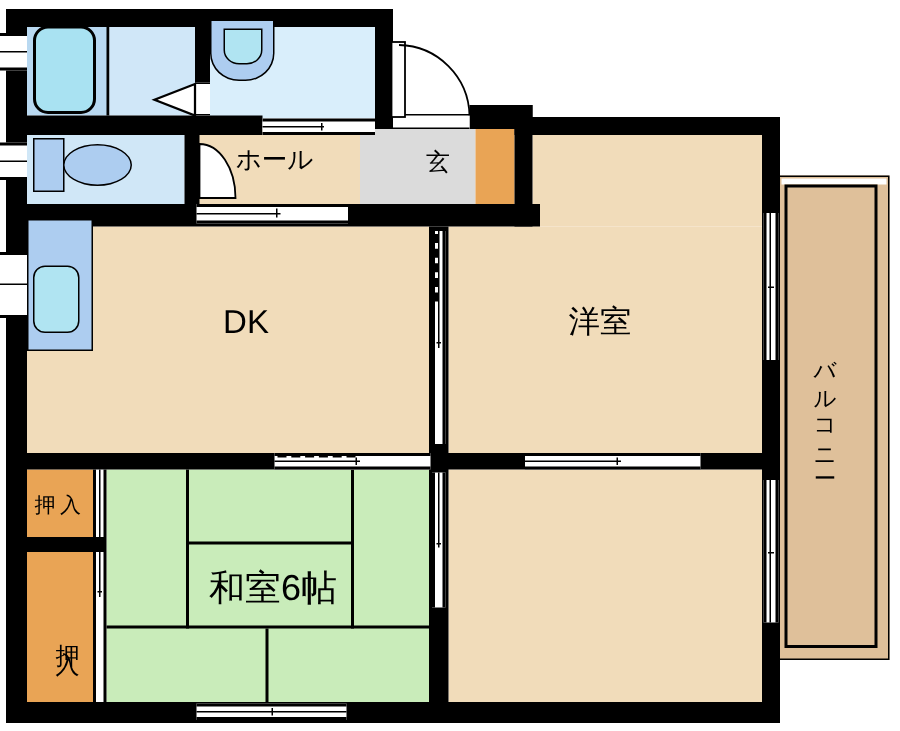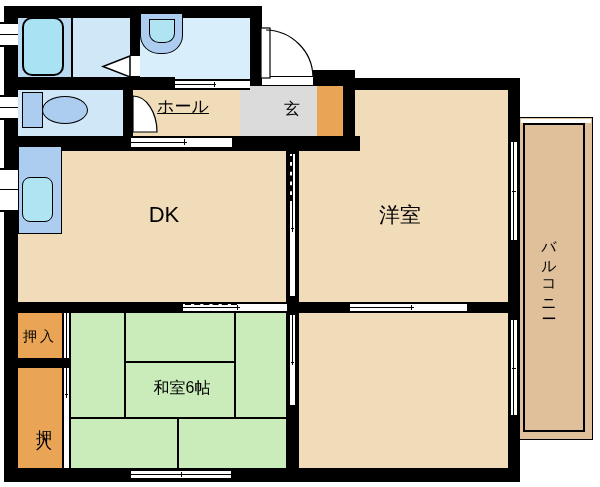--- a/index.html
+++ b/index.html
@@ -104,22 +104,22 @@
   <div class="abs" style="left:18px;top:146px;width:44px;height:88px;background:#adcdf0;border:1.5px solid #000;"></div>
   <div class="abs" style="left:22px;top:177px;width:31px;height:45px;background:#b0e4f2;border:1.5px solid #000;border-radius:8px;"></div>
 
   <svg class="abs" width="600" height="487" viewBox="0 0 600 487" style="left:0;top:0;pointer-events:none;">
     <path d="M 130 56 L 103 66.5 L 130 77 Z" fill="#ffffff" stroke="#000000" stroke-width="1.5"></path>
     <rect x="261" y="28" width="9" height="50" fill="#ffffff" stroke="#000000" stroke-width="1.2"></rect>
     <path d="M 266 30 A 48 48 0 0 1 313 77" fill="none" stroke="#000000" stroke-width="1.2"></path>
     <path d="M 133 96 A 24 36 0 0 1 157 132 L 133 132 Z" fill="#ffffff" stroke="#000000" stroke-width="1.2"></path>
   </svg>
 
-  <div class="abs lbl" style="left:131px;top:97px;width:104px;font-size:17px;text-decoration:underline;">ホール</div>
+  <div class="abs lbl" style="left:131px;top:97px;width:104px;font-size:17px;">ホール</div>
   <div class="abs lbl" style="left:258px;top:100px;width:68px;font-size:16px;">玄</div>
   <div class="abs lbl" style="left:330px;top:203px;width:140px;font-size:21px;">洋室</div>
   <div class="abs lbl" style="left:118px;top:202px;width:92px;font-size:22px;">DK</div>
-  <div class="abs lbl" style="left:108px;top:379px;width:148px;font-size:16px;">和室6帖</div>
+  <div class="abs lbl" style="left:108px;top:379px;width:148px;font-size:24px;">和室6帖</div>
   <div class="abs lbl" style="left:18px;top:328px;width:44px;font-size:14px;letter-spacing:3px;">押入</div>
   <div class="abs lbl vtext" style="left:29px;top:385px;width:24px;height:72px;font-size:16px;letter-spacing:4px;">押入</div>
   <div class="abs lbl vtext" style="left:536px;top:207px;width:22px;height:130px;font-size:15px;letter-spacing:3px;">バルコニー</div>
 
 </div>
 
 </body></html>

